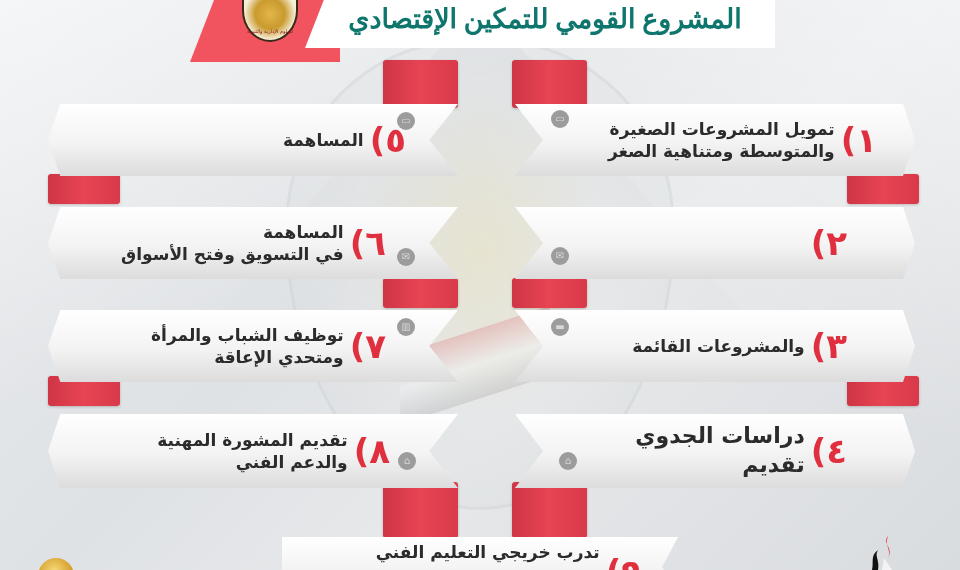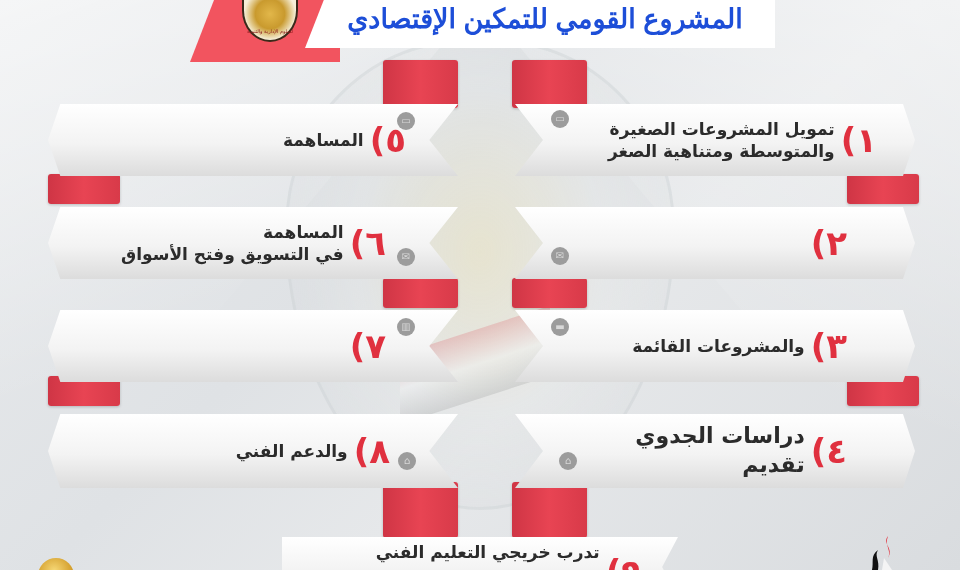--- a/index.html
+++ b/index.html
@@ -35,22 +35,22 @@
   }
   .header-white {
     position: absolute; left: 305px; top: 0; width: 470px; height: 48px;
     background: #ffffff;
     clip-path: polygon(4% 0, 100% 0, 100% 100%, 0 100%);
     box-shadow: 0 3px 6px rgba(0,0,0,0.15);
   }
   .header-title {
     position: absolute; left: 330px; top: 0; width: 430px; height: 38px;
     display: flex; align-items: center; justify-content: center;
-    color: #1d4ed8; font-weight: bold; font-size: 27px; direction: rtl;
-    font-family: Liberation Sans, sans-serif;
+    color: #0f766e; font-weight: bold; font-size: 27px; direction: rtl;
+    font-family: Liberation Serif, serif;
   }
   .logo {
     position: absolute; left: 242px; top: 0; width: 56px; height: 42px;
     background: radial-gradient(circle at 50% 35%, #e2b74a 0%, #c99a2e 40%, #f6efd8 70%);
     border: 2px solid #3a2a1a; border-top: none;
     border-radius: 0 0 50% 50% / 0 0 75% 75%;
     display: flex; align-items: flex-end; justify-content: center;
     font-size: 5px; color: #8a1a1a; padding-bottom: 6px; text-align: center; line-height: 1.1;
   }
   
@@ -158,26 +158,31 @@
   <span class="num" style="margin-right:72px;">٦)</span>
   <div class="txt">
     <div>المساهمة</div>
     <div>في التسويق وفتح الأسواق</div>
   </div>
 </div>
 <div class="icon-circle" style="left:397px;top:248px;">✉</div>
 
 <div class="banner left" style="left:48px;top:310px;width:410px;">
   <span class="num" style="margin-right:72px;">٧)</span>
+  <div class="txt">
+    <div>توظيف الشباب والمرأة</div>
+    <div>ومتحدي الإعاقة</div>
+  </div>
 </div>
 <div class="icon-circle" style="left:397px;top:318px;">▥</div>
 
 <div class="banner left" style="left:48px;top:414px;width:410px;height:74px;">
   <span class="num" style="margin-right:68px;">٨)</span>
   <div class="txt">
+    <div>تقديم المشورة المهنية</div>
     <div>والدعم الفني</div>
   </div>
 </div>
 <div class="icon-circle" style="left:398px;top:452px;">⌂</div>
 
 <div class="banner" style="left:282px;top:537px;width:396px;height:60px;clip-path:polygon(4% 0,100% 0,96% 50%,100% 100%,0 100%,0 0);align-items:flex-start;padding-top:4px;">
   <span class="num" style="margin-right:36px;margin-top:14px;">٩)</span>
   <div class="txt">
     <div>تدرب خريجي التعليم الفني</div>
   </div>

